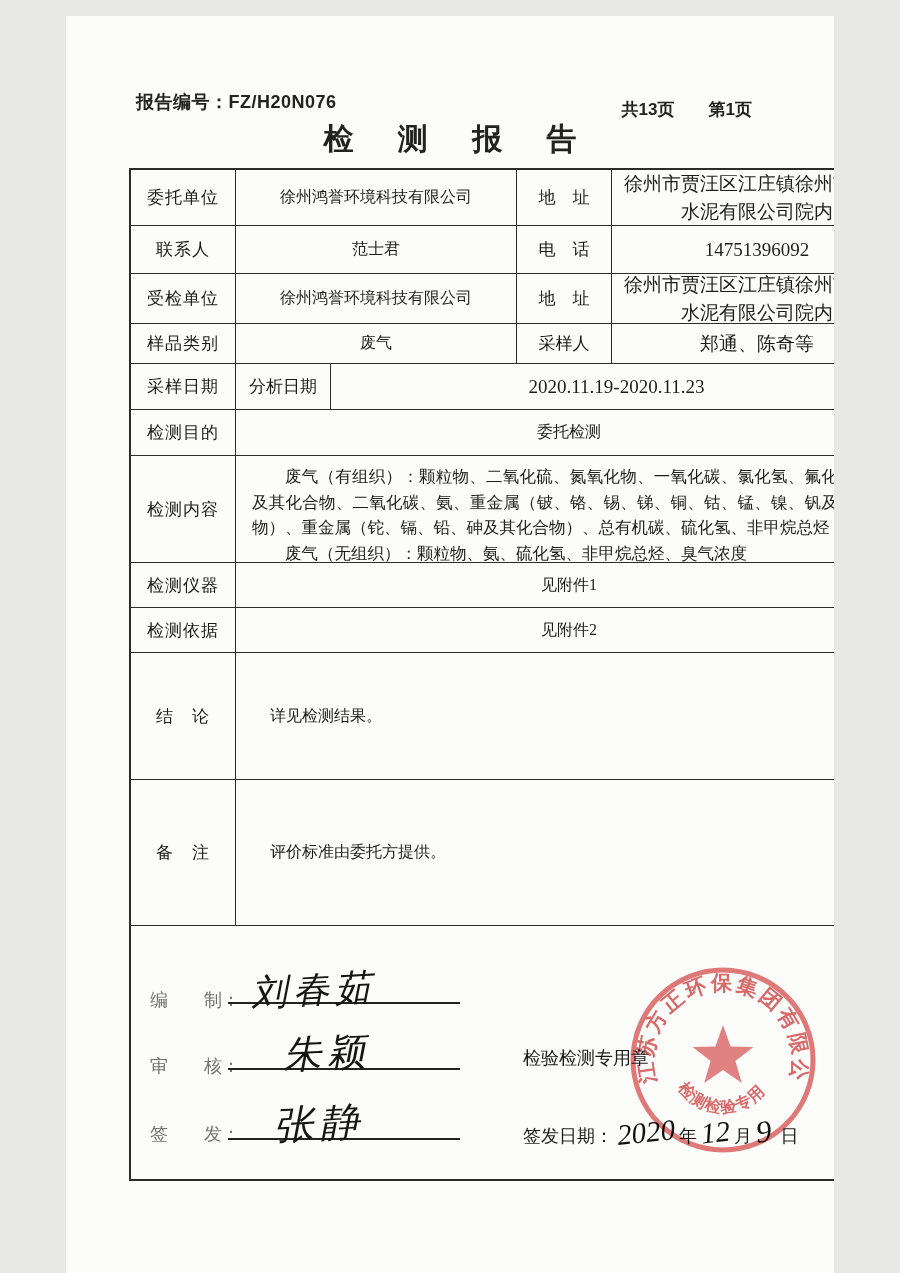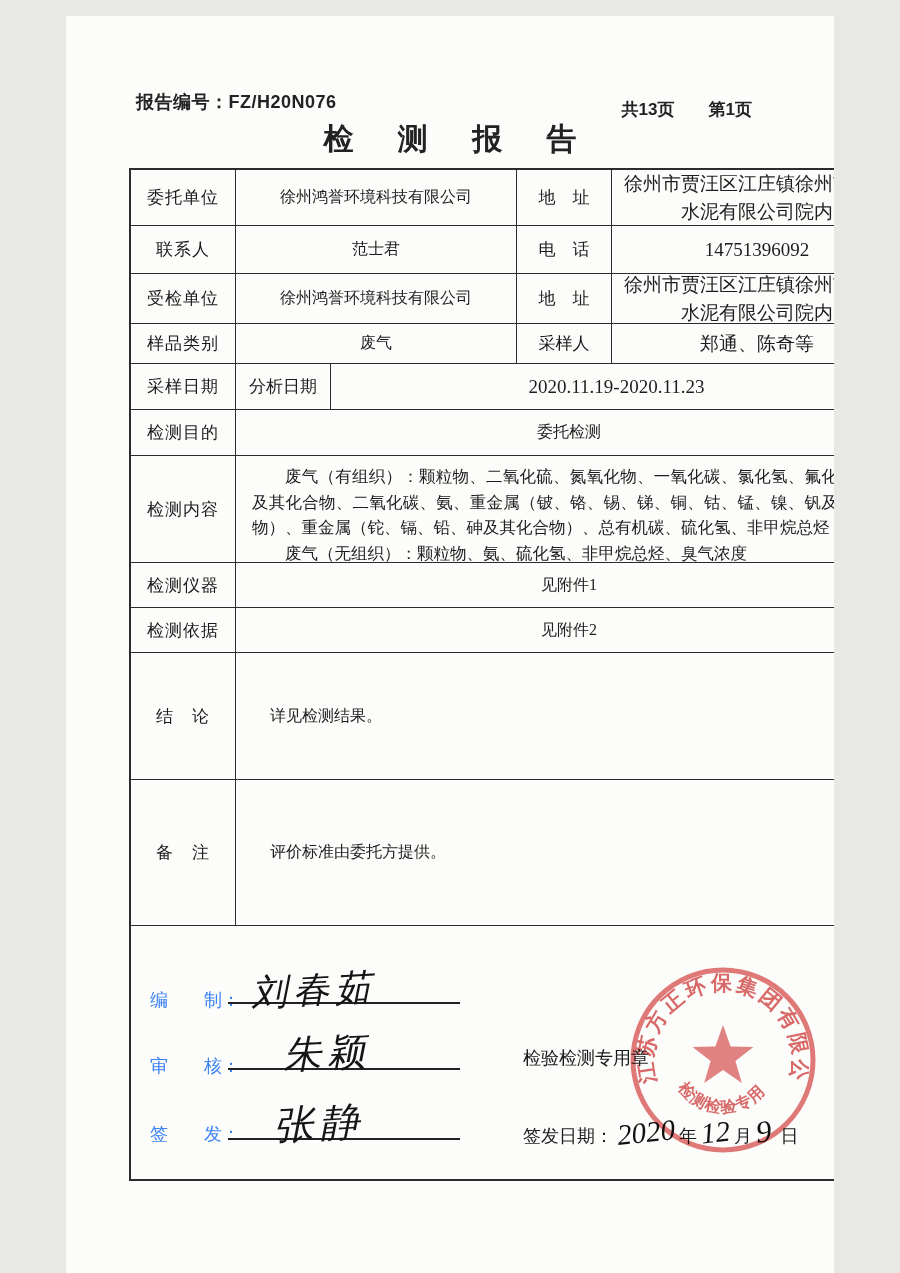--- a/index.html
+++ b/index.html
@@ -56,21 +56,21 @@
   .content-cell {
     flex:1; display:block; text-align:justify;
     padding:8px 14px 6px 16px; font-size:16.5px; line-height:1.55;
   }
   .content-cell p { text-indent:2em; }
   .left-cell { justify-content:flex-start; text-align:left; padding-left:34px; }
   
   .sig-cell { position:relative; flex:1; display:block; }
   .sig-label {
     position:absolute; left:19px;
-    font-family:"Liberation Sans", sans-serif; font-size:18px; color:#3b82f6;
+    font-family:"Liberation Sans", sans-serif; font-size:18px; color:#737373;
   }
   .sig-line { position:absolute; border-bottom:2px solid #222; width:232px; left:97px; }
   .sig-name {
     position:absolute; font-style:italic; color:#151515;
     font-family:"Liberation Serif", serif;
     transform:rotate(-3deg); letter-spacing:6px; white-space:nowrap;
   }
   .seal-caption {
     position:absolute; left:392px; top:120px;
     font-family:"Liberation Sans", sans-serif; font-size:18px; color:#1a1a1a;

